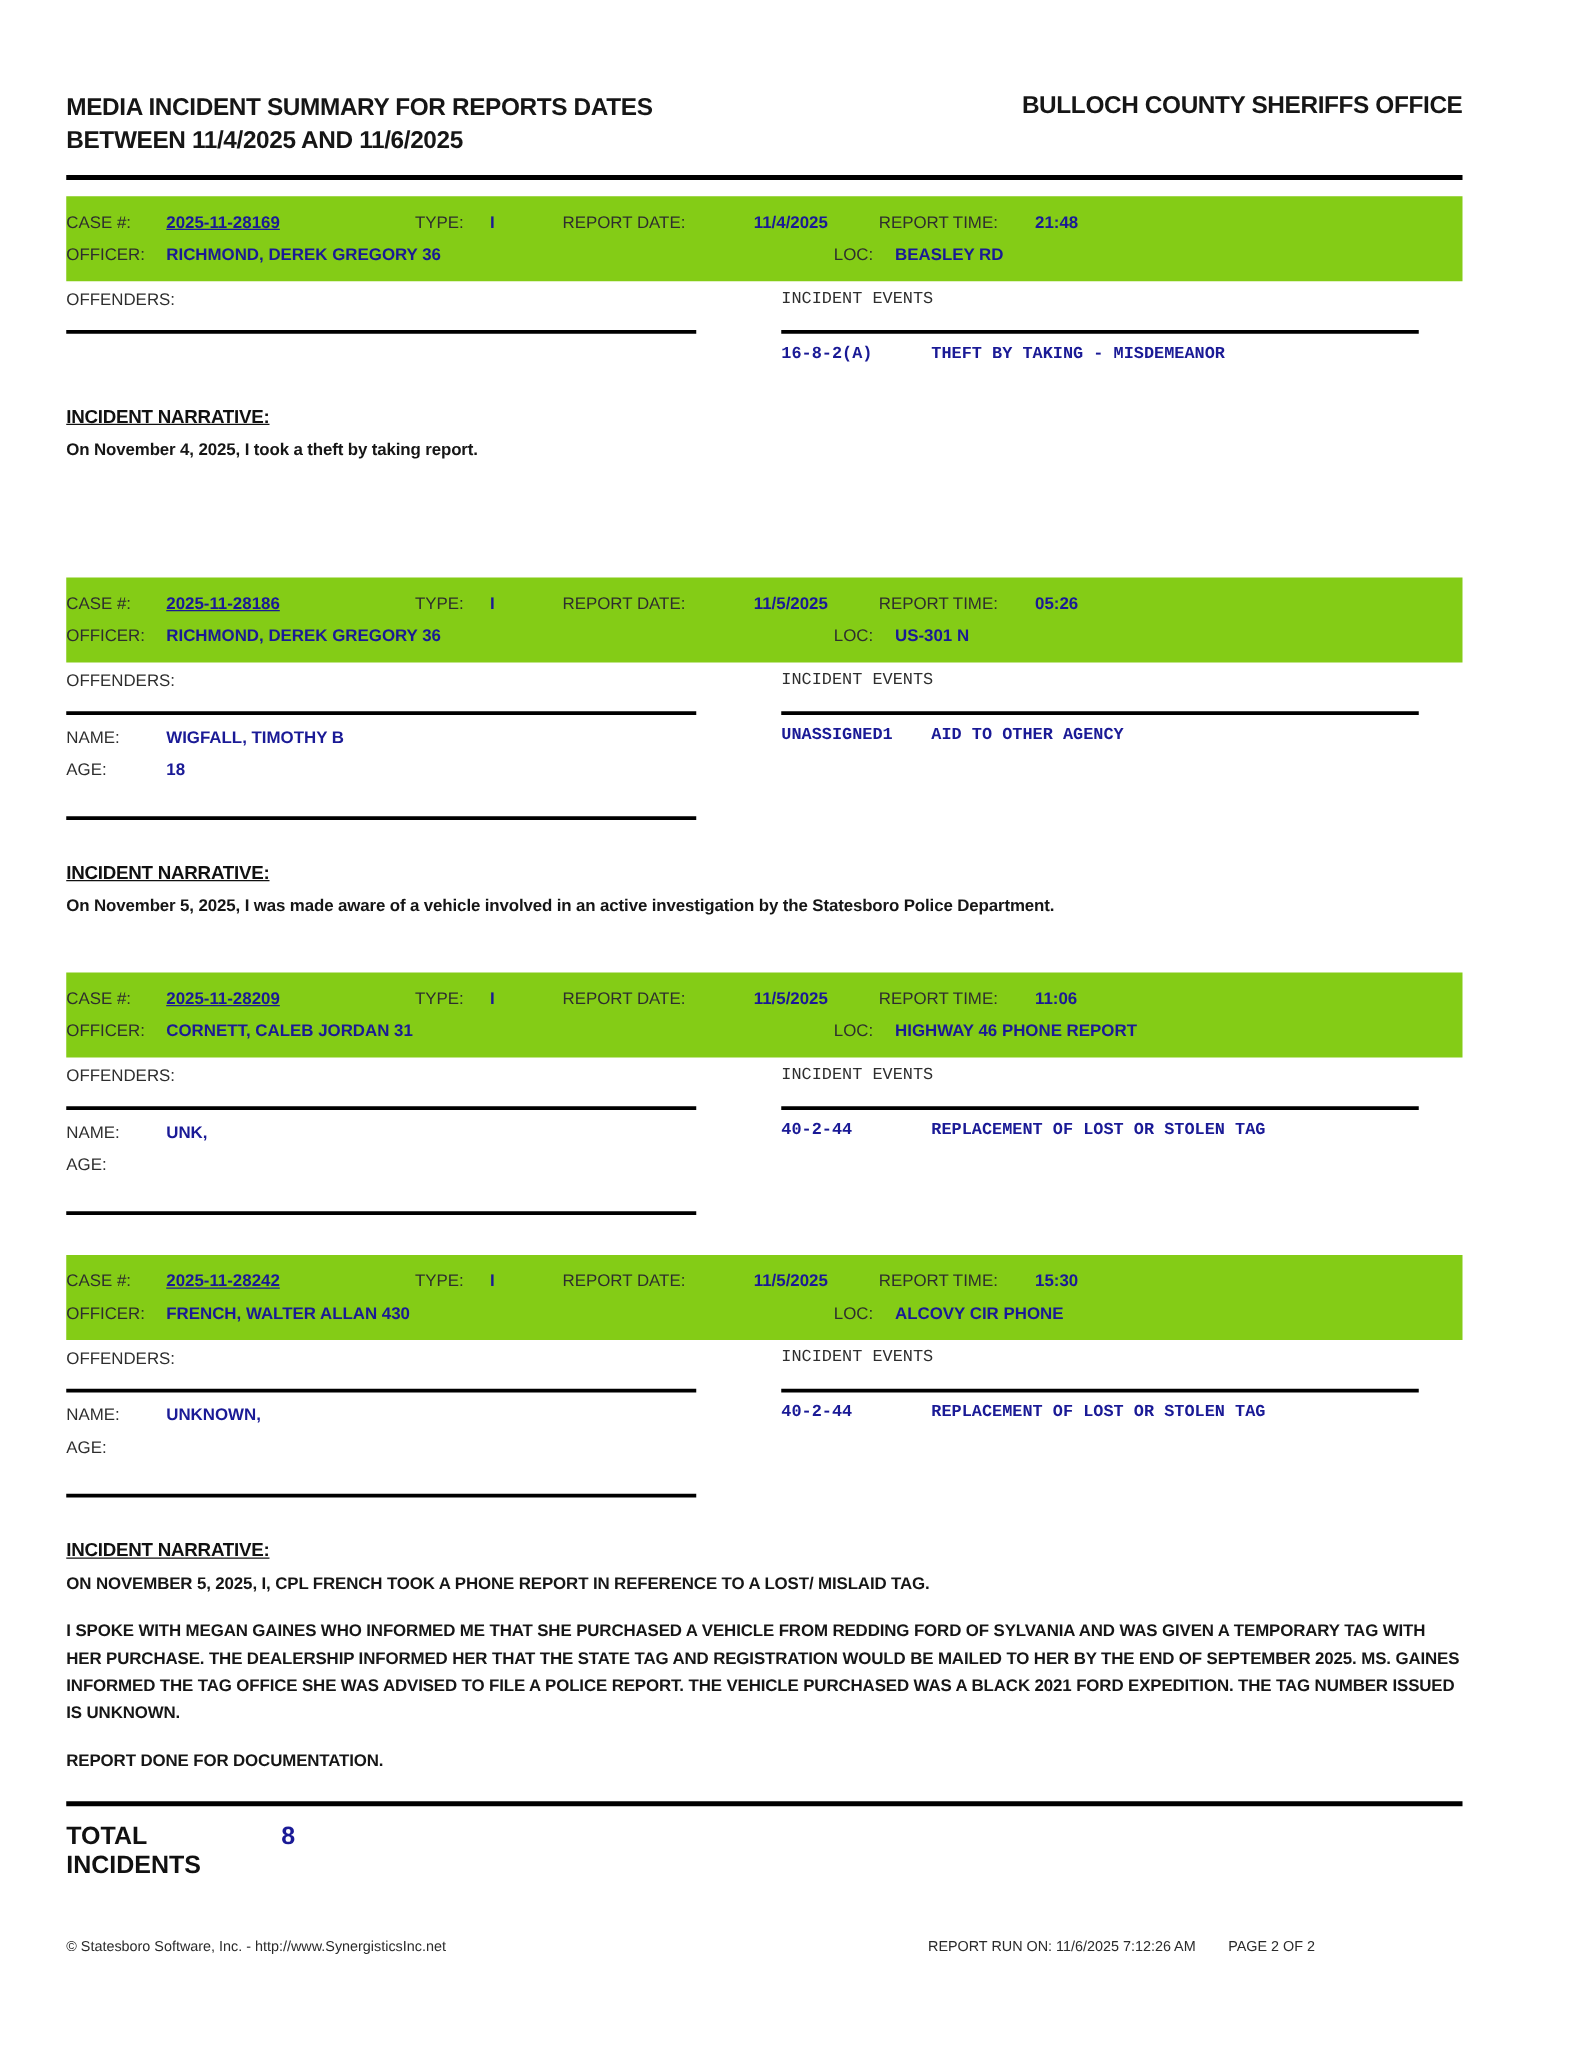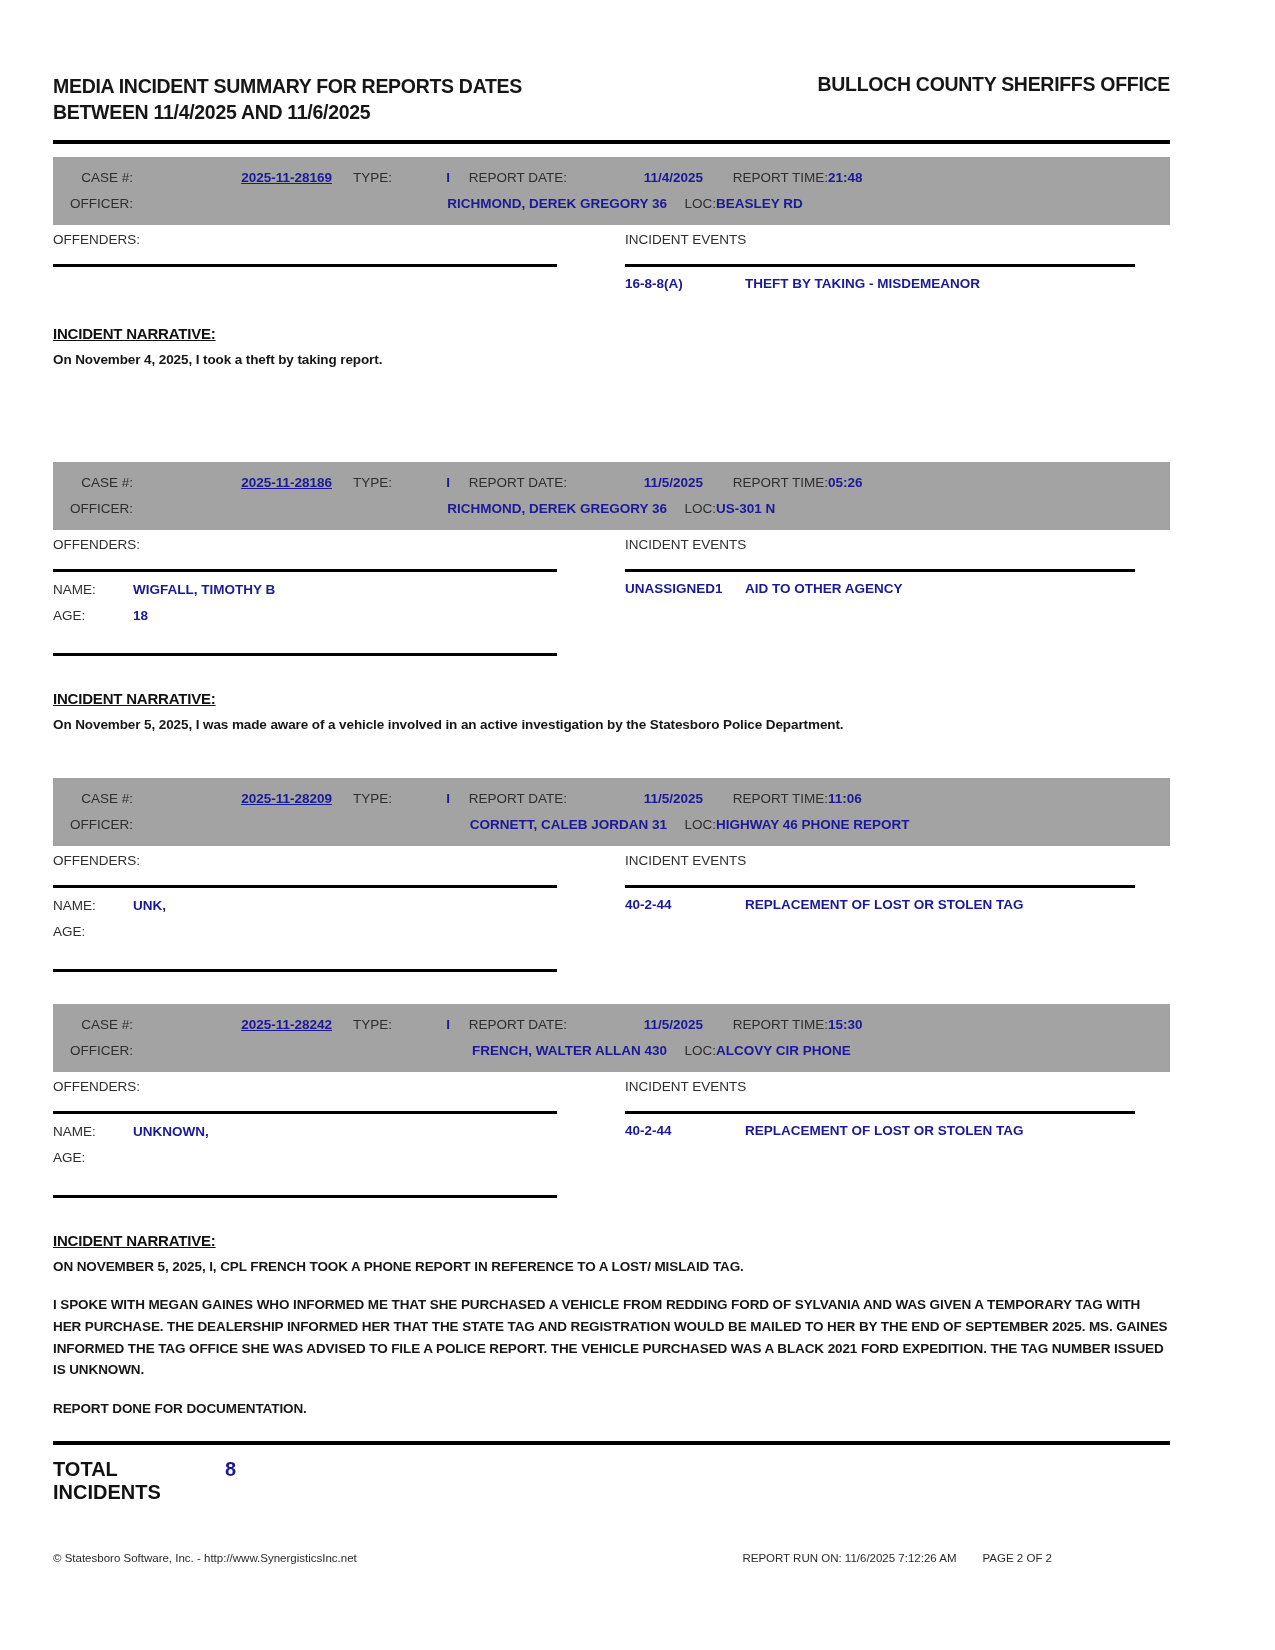--- a/index.html
+++ b/index.html
@@ -20,39 +20,39 @@
     font-size:19.5px;font-weight:bold;line-height:1.35;
     letter-spacing:-0.3px;max-width:660px;color:#161616;
   }
   .hdr-agency{
     font-size:19.5px;font-weight:bold;letter-spacing:-0.3px;
     white-space:nowrap;color:#161616;
   }
   .rule-thick{height:4px;background:#000;margin-top:14px;}
 
   
-  .case-band{background:#a3a3a3;padding:8px 0;text-align:right;}
+  .case-band{background:#84cc16;padding:8px 0;}
   .band-row{display:flex;font-size:13.5px;line-height:20px;padding:3px 0;white-space:nowrap;}
   .lbl{color:#2e2e2e;}
   .val{color:#1a1a96;font-weight:bold;}
   a.val{color:#1a1a96;text-decoration:underline;cursor:pointer;}
   .w-case{width:80px;}
   .w-casenum{width:199px;}
   .w-type{width:60px;}
   .w-typeval{width:58px;}
   .w-rdate{width:117px;}
   .w-rdateval{width:100px;margin-left:36px;}
   .w-rtime{width:125px;}
   .w-officer{width:534px;}
   .w-loc{width:49px;}
 
   
   .cols{display:flex;margin-top:7px;}
   .col-left{width:504px;}
-  .col-right{width:510px;margin-left:68px;}
+  .col-right{width:510px;margin-left:68px;font-family:Liberation Mono, monospace;}
   .col-head{font-size:13.5px;color:#2e2e2e;padding-bottom:17px;border-bottom:3px solid #000;}
   .offender-rows{padding:5px 0 24px 0;border-bottom:3px solid #000;}
   .off-row{display:flex;font-size:13.5px;line-height:26px;white-space:nowrap;}
   .off-row .lbl{width:80px;}
   .event-row{display:flex;font-size:13.5px;margin-top:9px;white-space:nowrap;}
   .event-code{width:120px;color:#1a1a96;font-weight:bold;}
   .event-desc{color:#1a1a96;font-weight:bold;}
 
   
   .narr{margin-top:34px;}
@@ -114,21 +114,21 @@
           <span class="val">BEASLEY RD</span>
         </div>
       </div>
       <div class="cols">
         <div class="col-left">
           <div class="col-head">OFFENDERS:</div>
         </div>
         <div class="col-right">
           <div class="col-head">INCIDENT EVENTS</div>
           <div class="event-row">
-            <span class="event-code">16-8-8(A)</span>
+            <span class="event-code">16-8-2(A)</span>
             <span class="event-desc">THEFT BY TAKING - MISDEMEANOR</span>
           </div>
         </div>
       </div>
       <div class="narr">
         <div class="narr-head">INCIDENT NARRATIVE:</div>
         <p>On November 4, 2025, I took a theft by taking report.</p>
       </div>
     </section>
 

